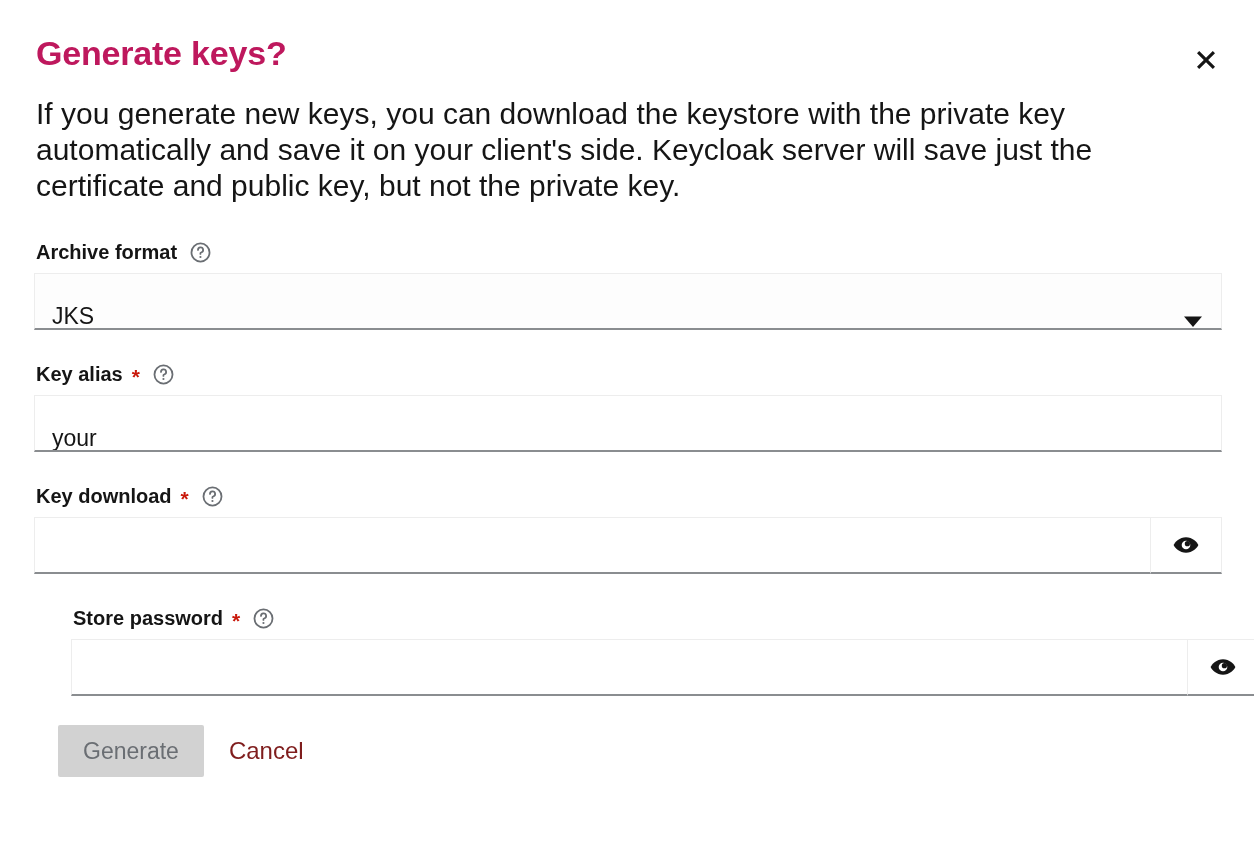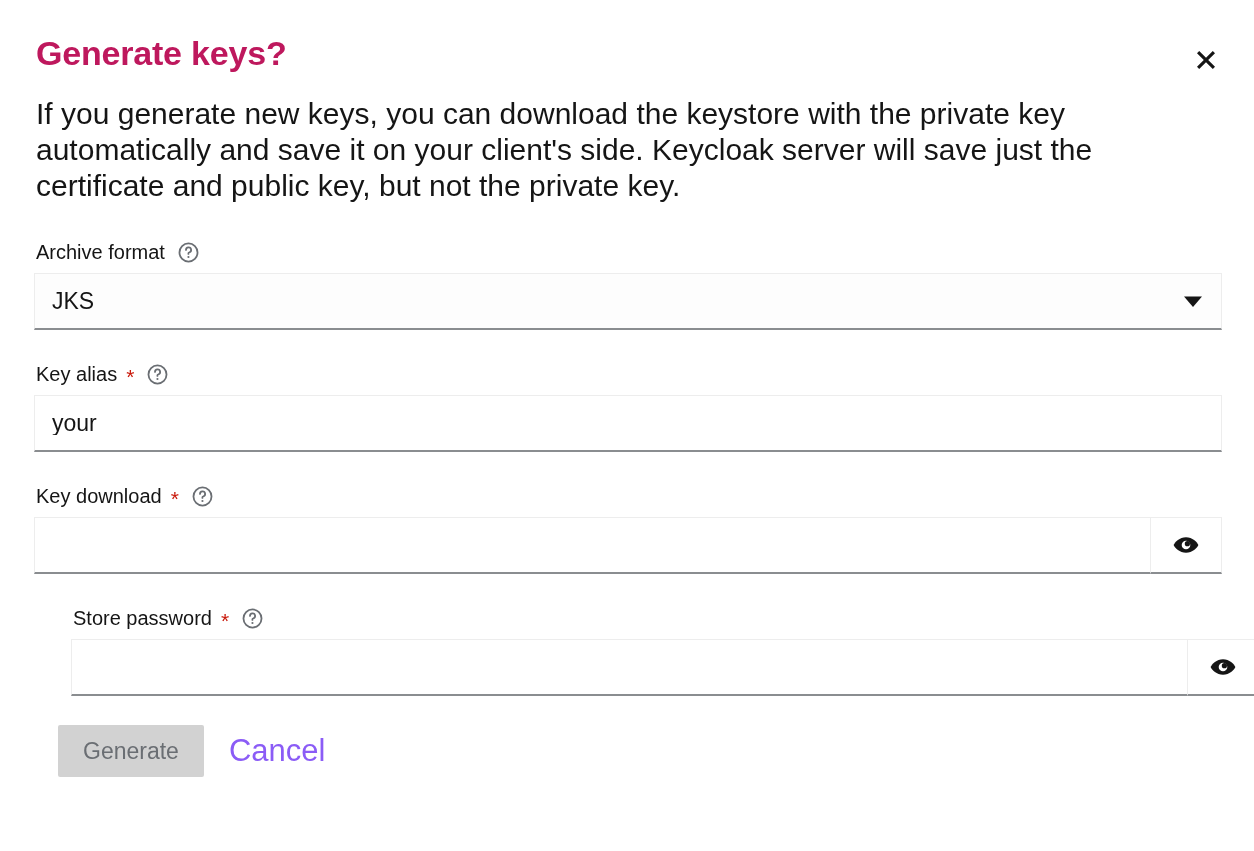--- a/index.html
+++ b/index.html
@@ -69,21 +69,21 @@
   }
   .form-group {
     margin-bottom: 32px;
   }
   .form-group:last-of-type { margin-bottom: 0; margin-left: 37px; }
 
   .form-label {
     display: flex;
     align-items: center;
     font-size: 20px;
-    font-weight: 400;
+    font-weight: 700;
     color: #151515;
     line-height: 24px;
     margin-bottom: 9px;
     padding-left: 2px;
   }
   .form-label .label-text { white-space: nowrap; }
   .required-marker {
     color: #c9190b;
     font-size: 21px;
     margin-left: 9px;
@@ -106,21 +106,21 @@
   
   .form-control {
     position: relative;
     width: 1188px;
     height: 57px;
     box-sizing: border-box;
     background: #ffffff;
     border: 1px solid #ededed;
     border-bottom: 2px solid #8a8d90;
     display: flex;
-    align-items: center;
+    align-items: flex-end;
   }
   .form-control .value {
     font-size: 23px;
     color: #151515;
     padding-left: 17px;
     line-height: 1;
     flex: 1;
     white-space: nowrap;
     overflow: hidden;
   }
@@ -188,22 +188,22 @@
     border: none;
     padding: 0 25px;
     height: 52px;
     line-height: 52px;
     cursor: not-allowed;
     border-radius: 2px;
     margin-left: 24px;
   }
   .btn-link {
     font-family: "Liberation Sans", sans-serif;
-    font-size: 31px;
-    color: #8b5cf6;
+    font-size: 24px;
+    color: #7f1d1d;
     background: transparent;
     border: none;
     padding: 0 20px;
     height: 52px;
     line-height: 52px;
     cursor: pointer;
     margin-left: 5px;
   }
 </style>
 </head>

